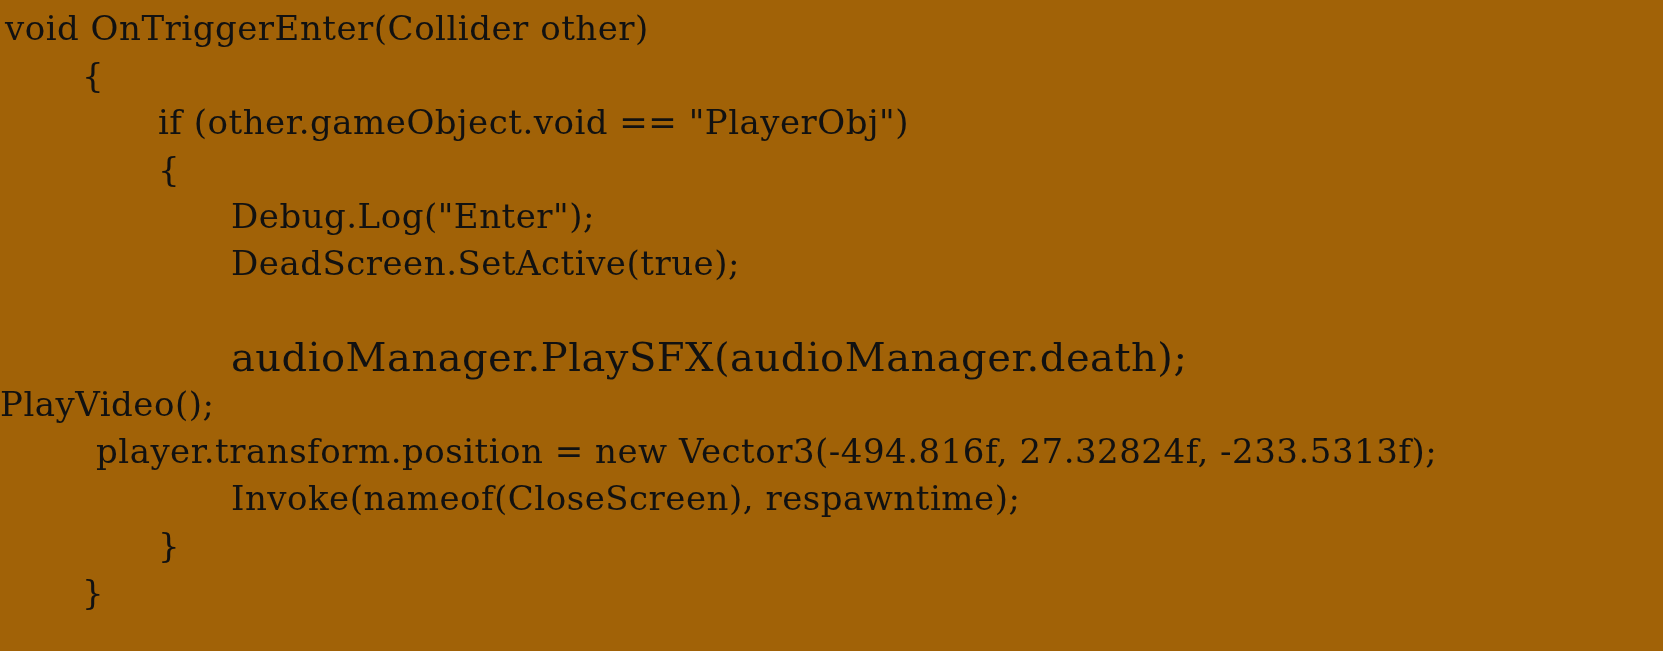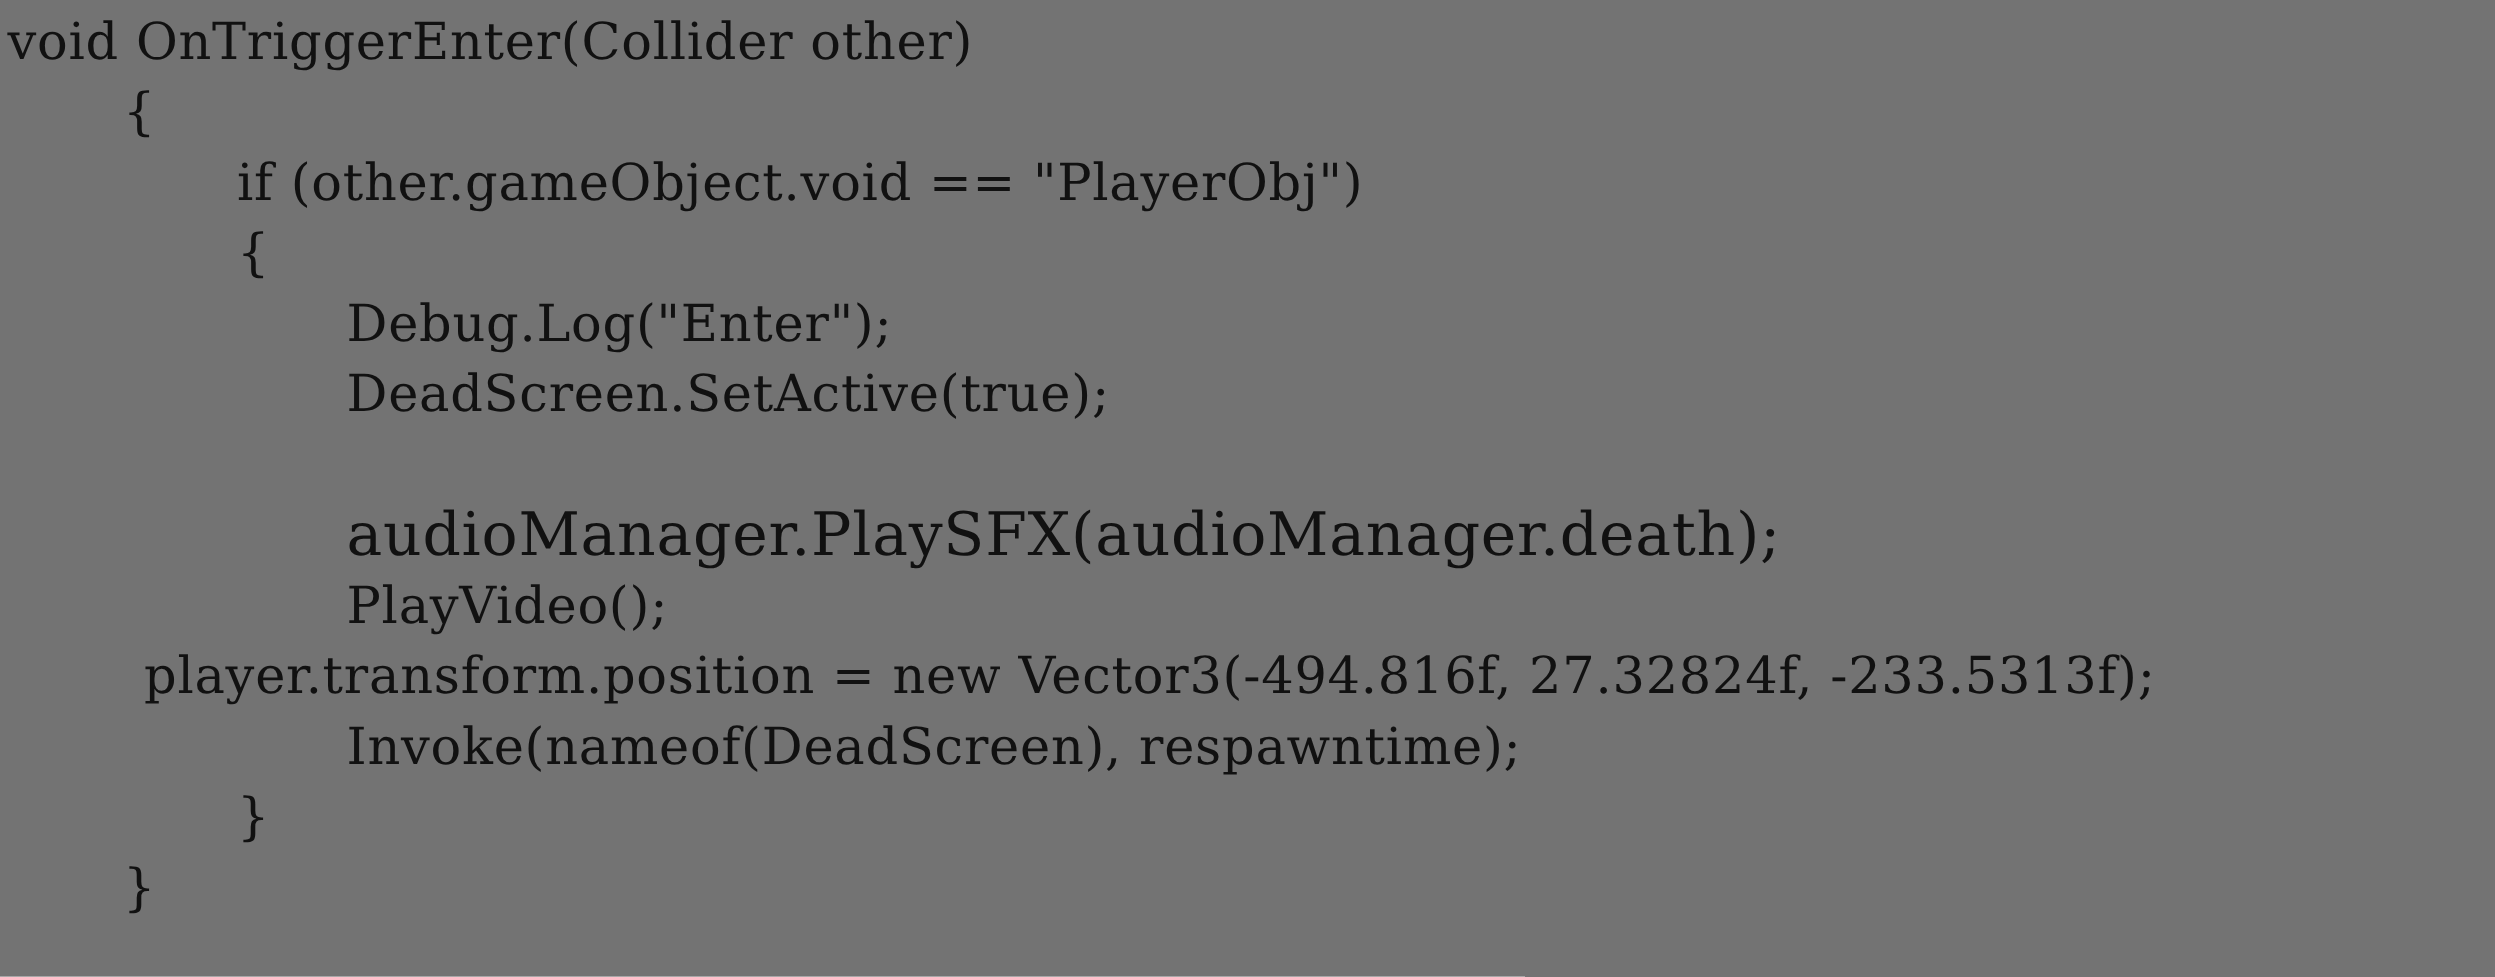--- a/index.html
+++ b/index.html
@@ -28,27 +28,27 @@
     font-family: "DejaVu Serif", "Liberation Serif", serif;
     font-size: 34px;
     line-height: 47px;
     letter-spacing: 0.5px;
     -webkit-font-smoothing: antialiased;
   }
 </style>
 </head>
 <body style="background: rgb(255, 255, 255);">
 
-<div id="code-snippet" style="background: #737373;">
+<div id="code-snippet" style="background: #a16207;">
     <div class="code-line" style="top: 5px; padding-left: 5px; color: rgb(17, 17, 17); font-size: 34px; line-height: 47px;">void OnTriggerEnter(Collider other)</div>
     <div class="code-line" style="top: 52px; padding-left: 82px; color: rgb(17, 17, 17); font-size: 34px; line-height: 47px;">{</div>
     <div class="code-line" style="top: 99px; padding-left: 158px; color: rgb(17, 17, 17); font-size: 34px; line-height: 47px;">if (other.gameObject.void == "PlayerObj")</div>
     <div class="code-line" style="top: 146px; padding-left: 158px; color: rgb(17, 17, 17); font-size: 34px; line-height: 47px;">{</div>
     <div class="code-line" style="top: 193px; padding-left: 231px; color: rgb(17, 17, 17); font-size: 34px; line-height: 47px;">Debug.Log("Enter");</div>
     <div class="code-line" style="top: 240px; padding-left: 231px; color: rgb(17, 17, 17); font-size: 34px; line-height: 47px; text-align: center;">DeadScreen.SetActive(true);</div>
     <div class="code-line" style="top: 287px; padding-left: 231px; color: rgb(17, 17, 17); font-size: 34px; line-height: 47px;"></div>
     <div class="code-line" style="top: 334px; padding-left: 231px; color: rgb(17, 17, 17); font-size: 40px; line-height: 47px;">audioManager.PlaySFX(audioManager.death);</div>
-    <div class="code-line" style="top: 381px; padding-left: 231px; color: rgb(17, 17, 17); font-size: 34px; line-height: 47px;">PlayVideo();</div>
+    <div class="code-line" style="top: 381px; color: rgb(17, 17, 17); font-size: 34px; line-height: 47px;">PlayVideo();</div>
     <div class="code-line" style="top: 428px; padding-left: 96px; color: rgb(17, 17, 17); font-size: 34px; line-height: 47px;">player.transform.position = new Vector3(-494.816f, 27.32824f, -233.5313f);</div>
-    <div class="code-line" style="top: 475px; padding-left: 231px; color: rgb(17, 17, 17); font-size: 34px; line-height: 47px;">Invoke(nameof(DeadScreen), respawntime);</div>
+    <div class="code-line" style="top: 475px; padding-left: 231px; color: rgb(17, 17, 17); font-size: 34px; line-height: 47px;">Invoke(nameof(CloseScreen), respawntime);</div>
     <div class="code-line" style="top: 522px; padding-left: 158px; color: rgb(17, 17, 17); font-size: 34px; line-height: 47px;">}</div>
     <div class="code-line" style="top: 569px; padding-left: 82px; color: rgb(17, 17, 17); font-size: 34px; line-height: 47px;">}</div>
   </div>
 
 </body></html>

